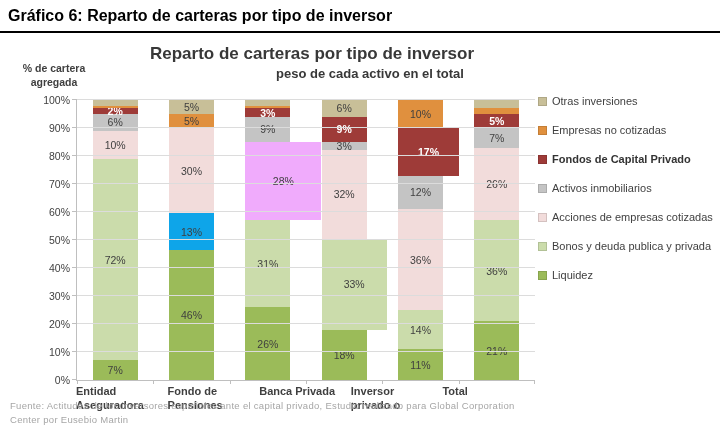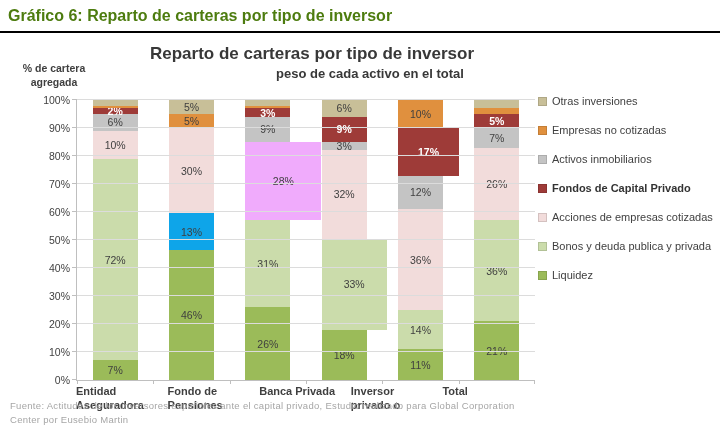--- a/index.html
+++ b/index.html
@@ -4,21 +4,21 @@
 <style>
   html, body { margin: 0; padding: 0; background: #ffffff; }
   #stage {
     position: relative; width: 720px; height: 445px;
     font-family: "Liberation Sans", sans-serif; color: #3f3f3f;
     background: #ffffff; overflow: hidden;
   }
   
   #page-title {
     position: absolute; left: 8px; top: 7px; width: 704px;
-    font-size: 16px; font-weight: bold; color: #4d7c0f;
+    font-size: 16px; font-weight: bold; color: #000000;
   }
   #header-rule {
     position: absolute; left: 0; top: 31px; width: 720px; height: 2px;
     background: #000;
   }
   
   #chart-title {
     position: absolute; left: 150px; top: 44px; width: 440px;
     text-align: left; font-size: 17px; font-weight: bold; color: #383838;
   }
@@ -291,29 +291,29 @@
 
   <div id="legend">
       <div class="legend-item">
         <span class="swatch" style="background: rgb(200, 191, 152);"></span>
         <span class="legend-text">Otras inversiones</span>
       </div>
       <div class="legend-item">
         <span class="swatch" style="background: rgb(224, 144, 62);"></span>
         <span class="legend-text">Empresas no cotizadas</span>
       </div>
-      <div class="legend-item">
-        <span class="swatch" style="background: rgb(196, 196, 196);"></span>
-        <span class="legend-text">Activos inmobiliarios</span>
-      </div>
       <div class="legend-item bold">
         <span class="swatch" style="background: rgb(158, 59, 56);"></span>
         <span class="legend-text">Fondos de Capital Privado</span>
       </div>
       <div class="legend-item">
+        <span class="swatch" style="background: rgb(196, 196, 196);"></span>
+        <span class="legend-text">Activos inmobiliarios</span>
+      </div>
+      <div class="legend-item">
         <span class="swatch" style="background: rgb(242, 220, 219);"></span>
         <span class="legend-text">Acciones de empresas cotizadas</span>
       </div>
       <div class="legend-item">
         <span class="swatch" style="background: rgb(203, 220, 171);"></span>
         <span class="legend-text">Bonos y deuda publica y privada</span>
       </div>
       <div class="legend-item">
         <span class="swatch" style="background: rgb(155, 187, 89);"></span>
         <span class="legend-text">Liquidez</span>

